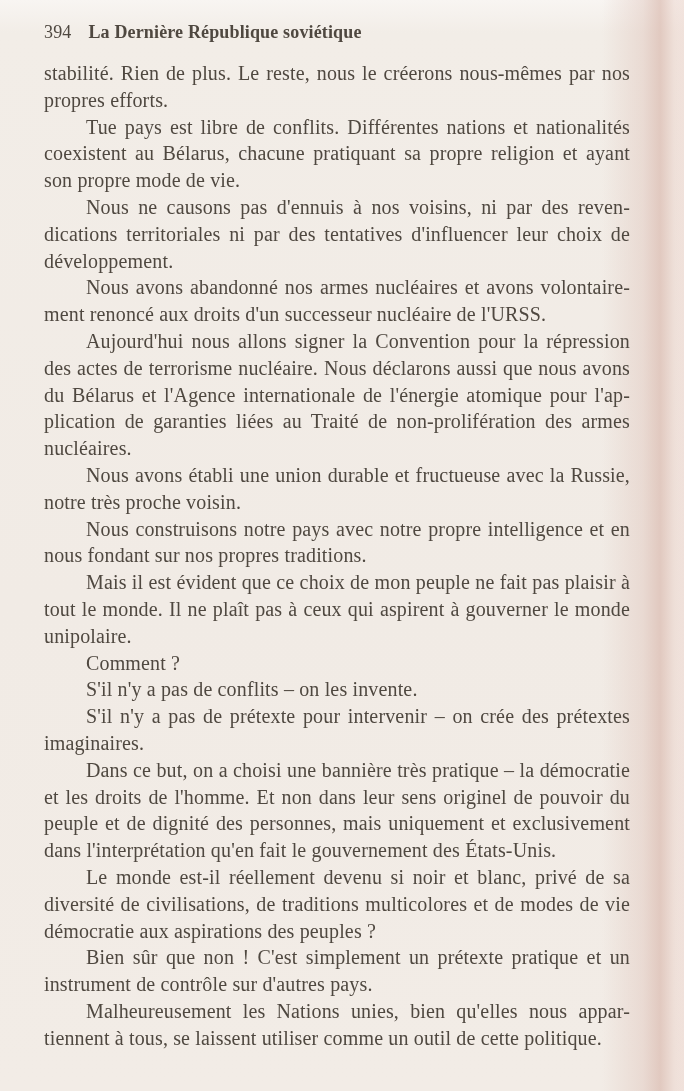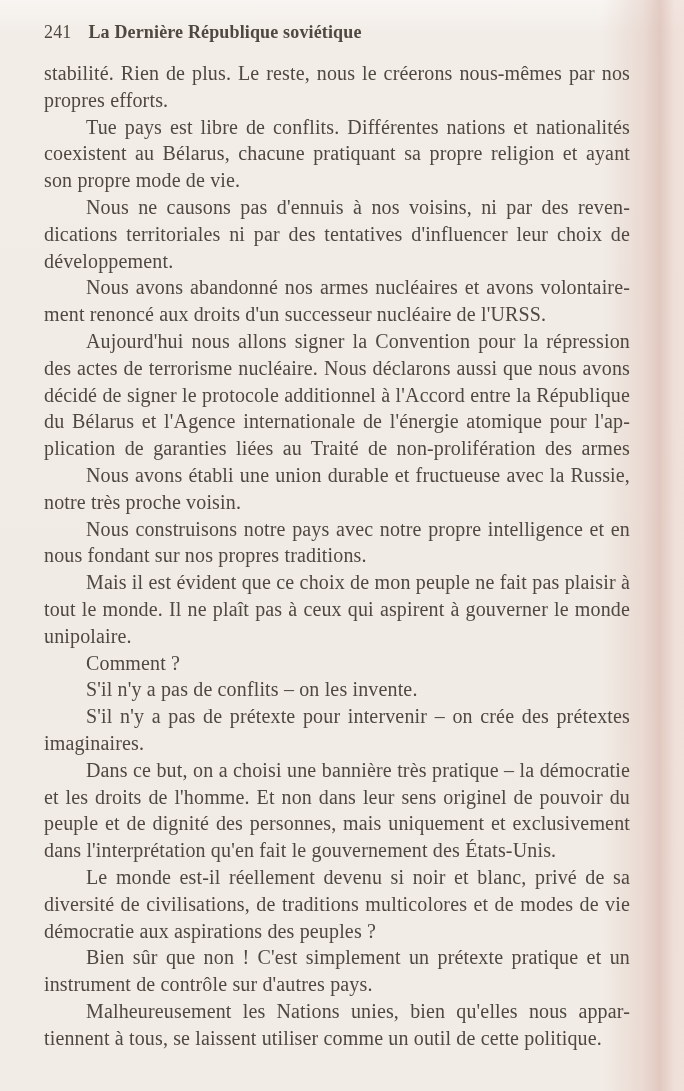--- a/index.html
+++ b/index.html
@@ -77,21 +77,21 @@
     height: 100%;
     background: linear-gradient(90deg, rgba(214,178,167,0.0), rgba(236,215,208,0.35));
     pointer-events: none;
   }
 </style>
 </head>
 <body>
 
 <div class="page">
   <div class="header scan-text">
-    <span class="page-num">241</span>
+    <span class="page-num">394</span>
     <span class="running-title">La Dernière République soviétique</span>
   </div>
   <div class="body-text scan-text">
       <div class="para">
         <div class="line just">stabilité. Rien de plus. Le reste, nous le créerons nous-mêmes par nos</div>
         <div class="line last">propres efforts.</div>
       </div>
       <div class="para">
         <div class="line just indent">Tue pays est libre de conflits. Différentes nations et nationalités</div>
         <div class="line just">coexistent au Bélarus, chacune pratiquant sa propre religion et ayant</div>
@@ -102,23 +102,23 @@
         <div class="line just">dications territoriales ni par des tentatives d'influencer leur choix de</div>
         <div class="line last">développement.</div>
       </div>
       <div class="para">
         <div class="line just indent">Nous avons abandonné nos armes nucléaires et avons volontaire-</div>
         <div class="line last">ment renoncé aux droits d'un successeur nucléaire de l'URSS.</div>
       </div>
       <div class="para">
         <div class="line just indent">Aujourd'hui nous allons signer la Convention pour la répression</div>
         <div class="line just">des actes de terrorisme nucléaire. Nous déclarons aussi que nous avons</div>
-        <div class="line just">décidé de signer le protocole additionnel à l'Accord entre la République</div>
         <div class="line just">du Bélarus et l'Agence internationale de l'énergie atomique pour l'ap-</div>
         <div class="line just">plication de garanties liées au Traité de non-prolifération des armes</div>
+        <div class="line last">nucléaires.</div>
       </div>
       <div class="para">
         <div class="line just indent">Nous avons établi une union durable et fructueuse avec la Russie,</div>
         <div class="line last">notre très proche voisin.</div>
       </div>
       <div class="para">
         <div class="line just indent">Nous construisons notre pays avec notre propre intelligence et en</div>
         <div class="line last">nous fondant sur nos propres traditions.</div>
       </div>
       <div class="para">

